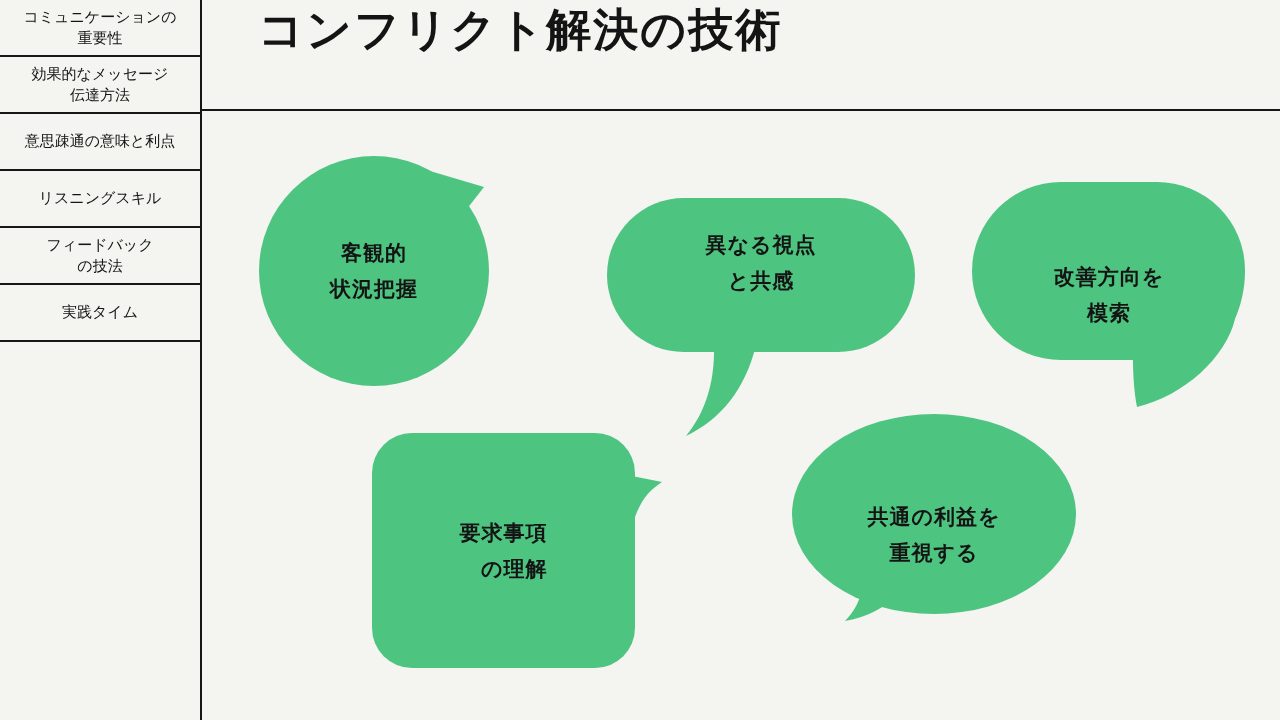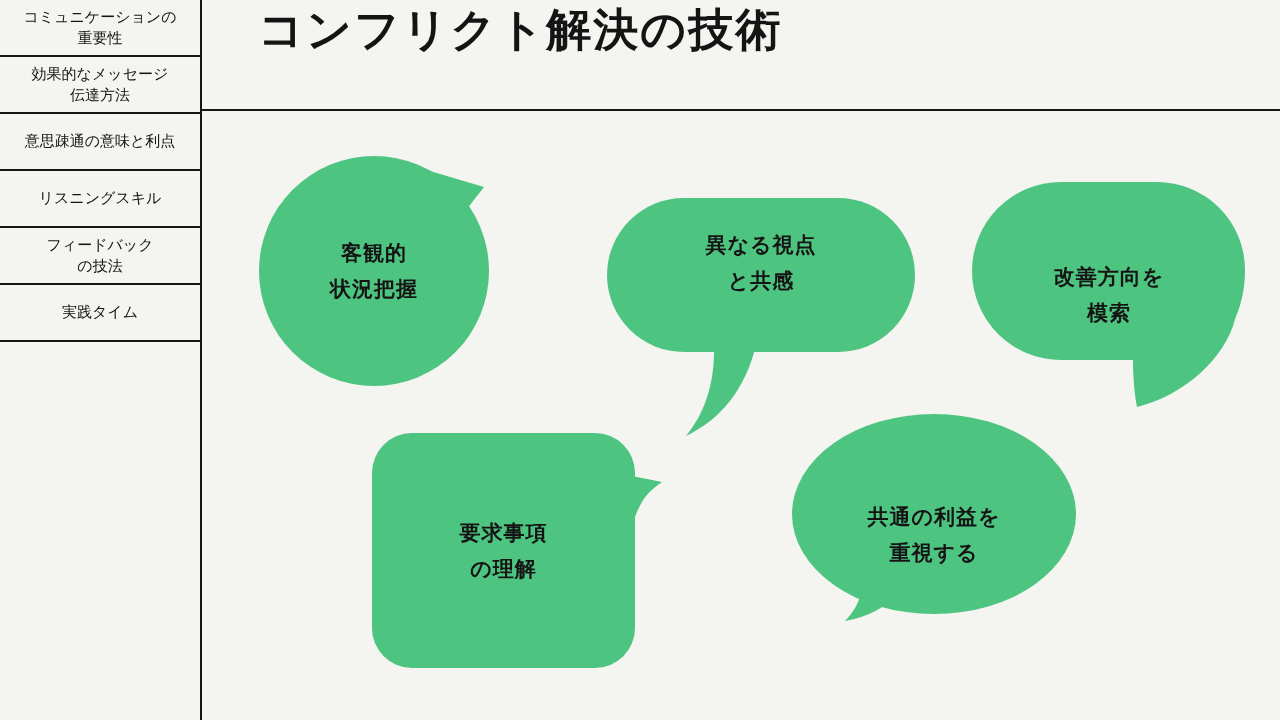--- a/index.html
+++ b/index.html
@@ -93,21 +93,21 @@
     font-weight: 700;
     letter-spacing: 1px;
     line-height: 36px;
     white-space: pre-line;
     color: var(--text-black);
     z-index: 2;
   }
   .bl-1 { left: 259px; top: 156px; width: 230px; height: 230px; }
   .bl-2 { left: 607px; top: 186px; width: 308px; height: 154px; }
   .bl-3 { left: 973px; top: 182px; width: 272px; height: 178px; margin-top: 24px; }
-  .bl-4 { left: 372px; top: 433px; width: 263px; height: 235px; }
+  .bl-4 { left: 372px; top: 433px; width: 263px; height: 235px; text-align: right; }
   .bl-5 { left: 792px; top: 435px; width: 284px; height: 200px; }
 </style>
 </head>
 <body>
 
 <div class="slide">
 
   <nav class="sidebar">
     <div class="nav-item">
       <span>コミュニケーションの

